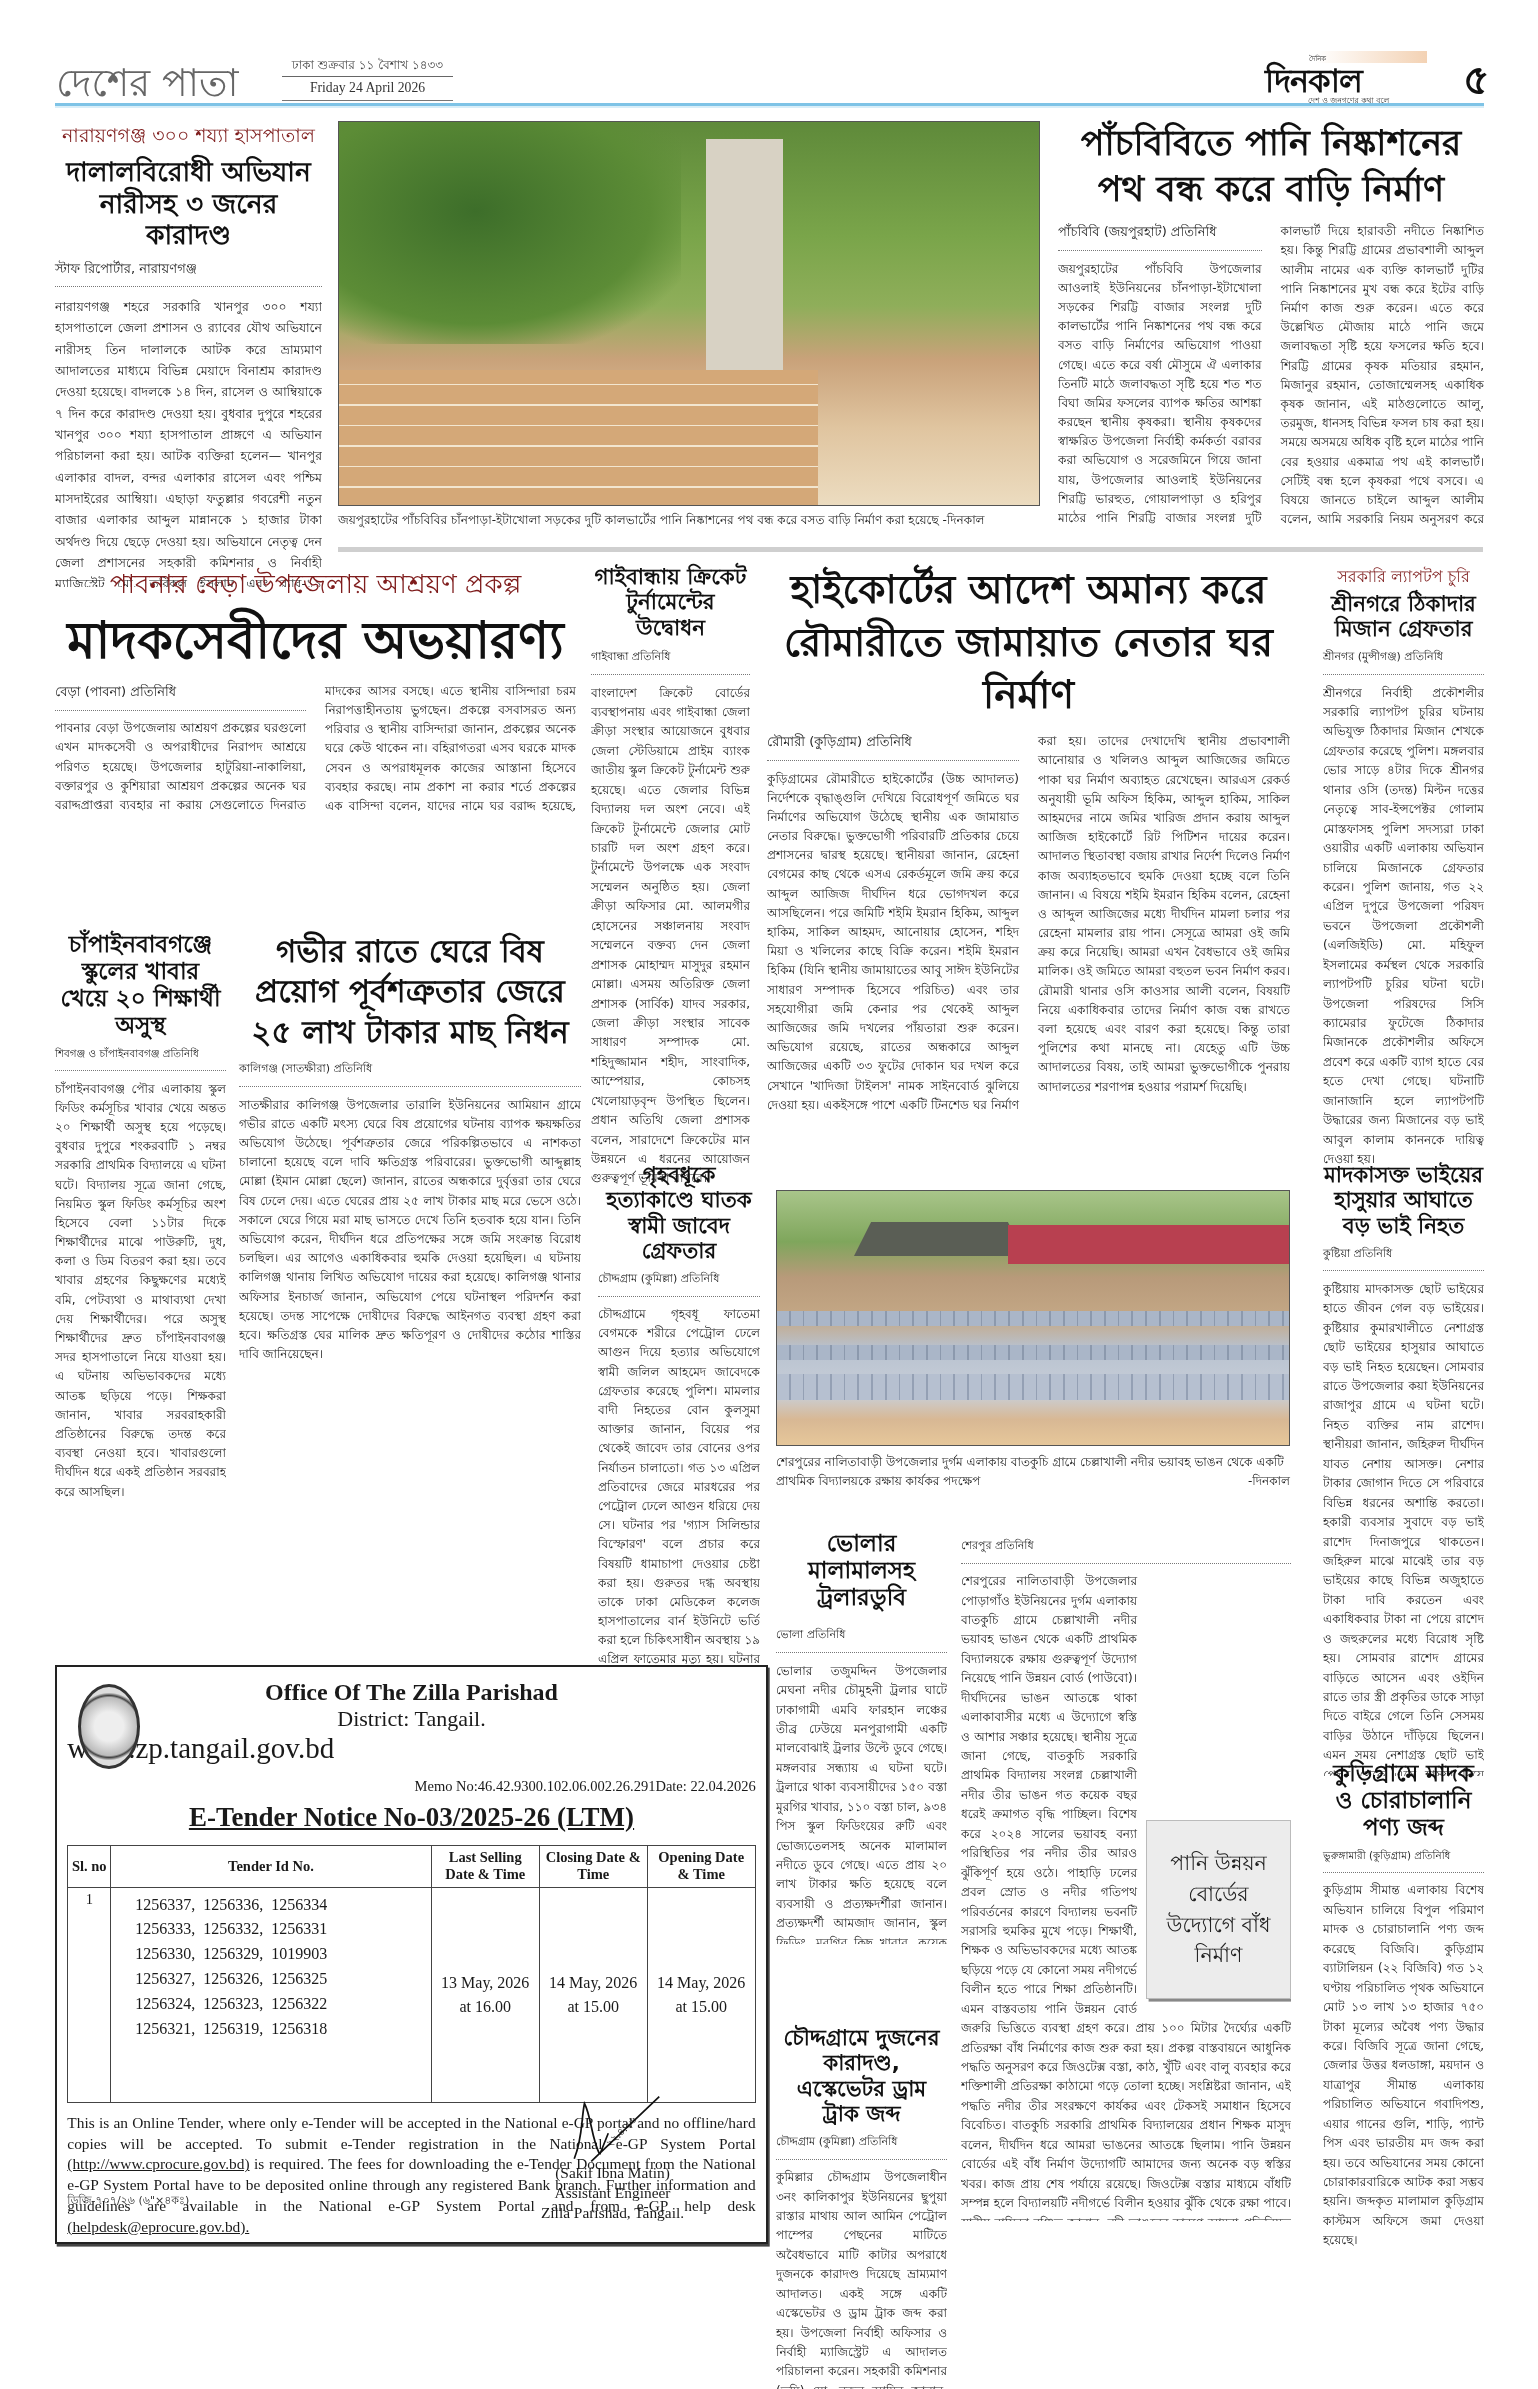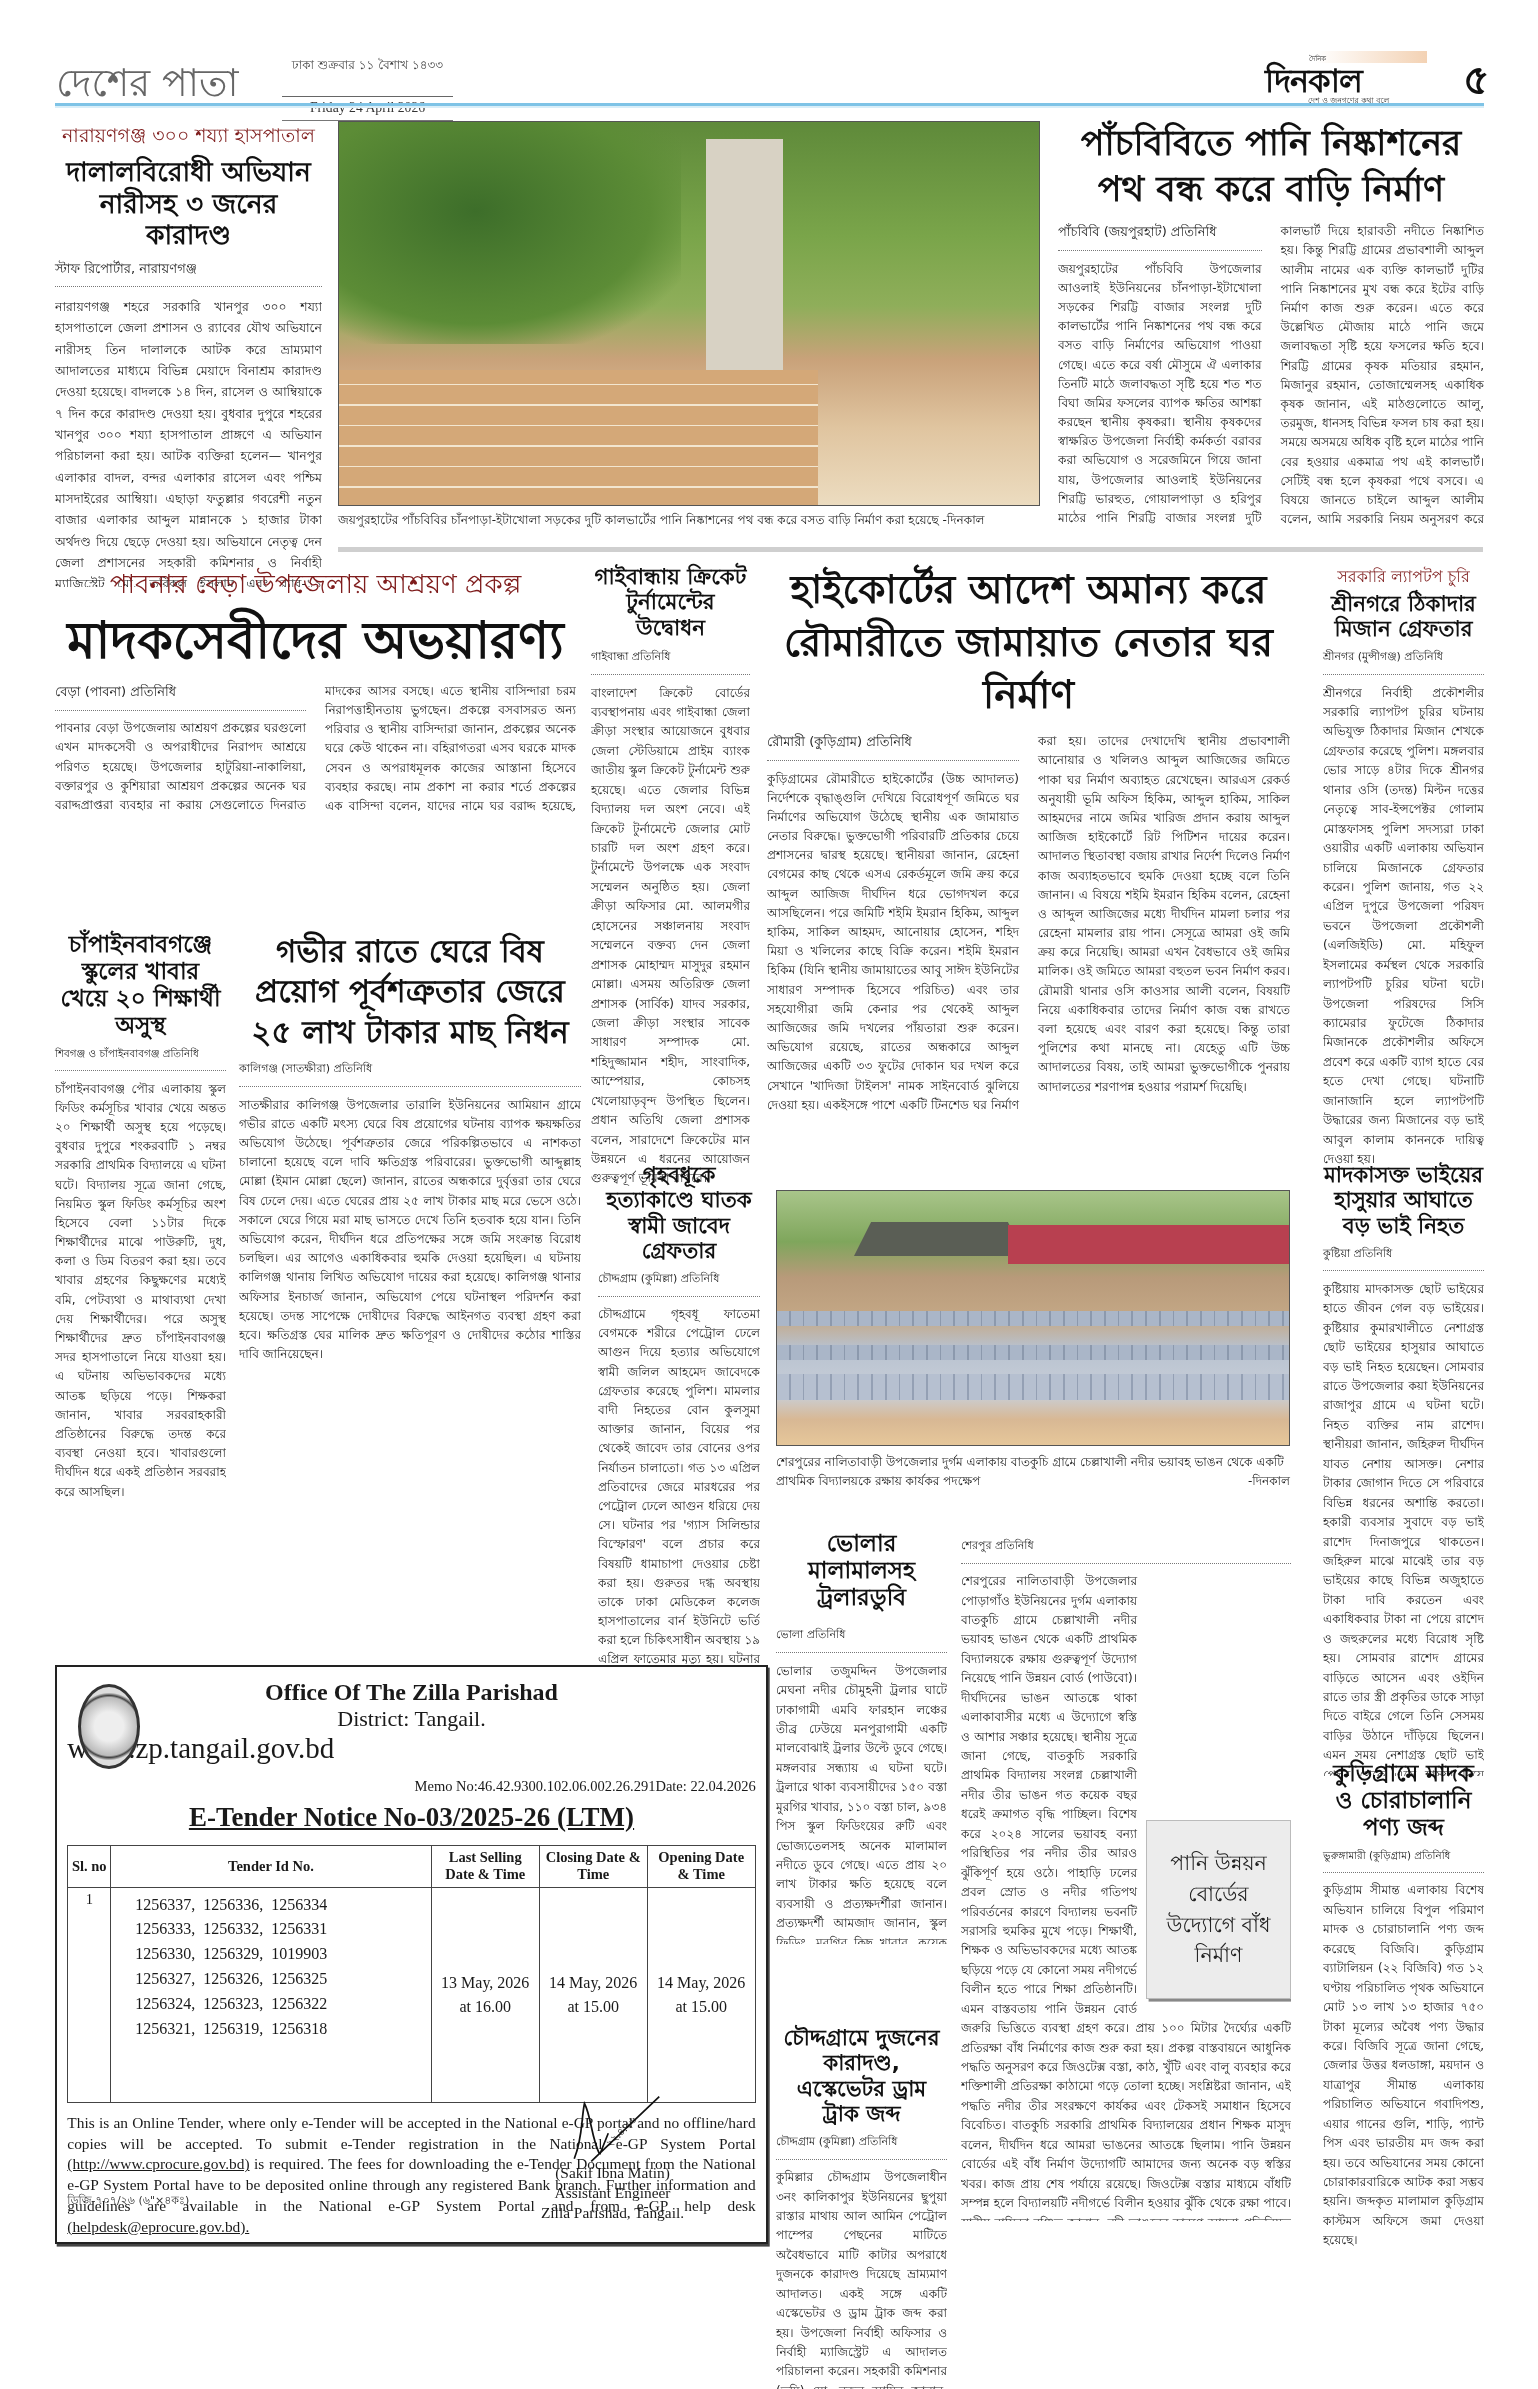--- a/index.html
+++ b/index.html
@@ -18,21 +18,21 @@
 table.t{border-collapse:collapse;width:100%;font-family:"Liberation Serif",serif}
 table.t th,table.t td{border:0.9px solid #444;font-size:14.5px;vertical-align:top}
 table.t th{font-weight:bold;padding:3.4px;text-align:center}
 </style>
 </head>
 <body>
 
 <div class="abs" style="left:0;top:0;width:1538px;height:107px">
   <div class="abs" style="left:56px;top:53px;font-size:38px;color:#666;font-family:'DejaVu Sans',sans-serif">দেশের পাতা</div>
   <div class="abs" style="left:282px;top:56px;width:171px;text-align:center">
-    <div style="font-size:12px;color:#444;padding-bottom:20px;border-bottom:1.7px solid #666">ঢাকা শুক্রবার ১১ বৈশাখ ১৪৩৩</div>
+    <div style="font-size:12px;color:#444;padding-bottom:0;border-bottom:1.7px solid #666">ঢাকা শুক্রবার ১১ বৈশাখ ১৪৩৩</div>
     <div style="font-size:13.7px;color:#333;font-family:'Liberation Serif',serif;padding:3.4px 0;border-bottom:1.7px solid #777">Friday 24 April 2026</div>
   </div>
   <div class="abs" style="left:1265px;top:51px;width:179px;height:53px">
     <div class="abs" style="left:51px;top:0;width:111px;height:12px;background:linear-gradient(90deg,#fff,#f3d2b4)"></div>
     <div class="abs" style="left:44px;top:1.7px;font-size:6.8px">দৈনিক</div>
     <div class="abs" style="left:0;top:5.1px;font-size:32px;font-weight:bold;color:#111;letter-spacing:-0.9px">দিনকাল</div>
     <div class="abs" style="left:43px;top:43px;font-size:7.7px;color:#333">দেশ ও জনগণের কথা বলে</div>
   </div>
   <div class="abs" style="left:1463px;top:48px;font-size:41px;font-weight:bold;color:#111">৫</div>
   <div class="abs rule-blue" style="left:55px;top:103px;width:1429px"></div>

